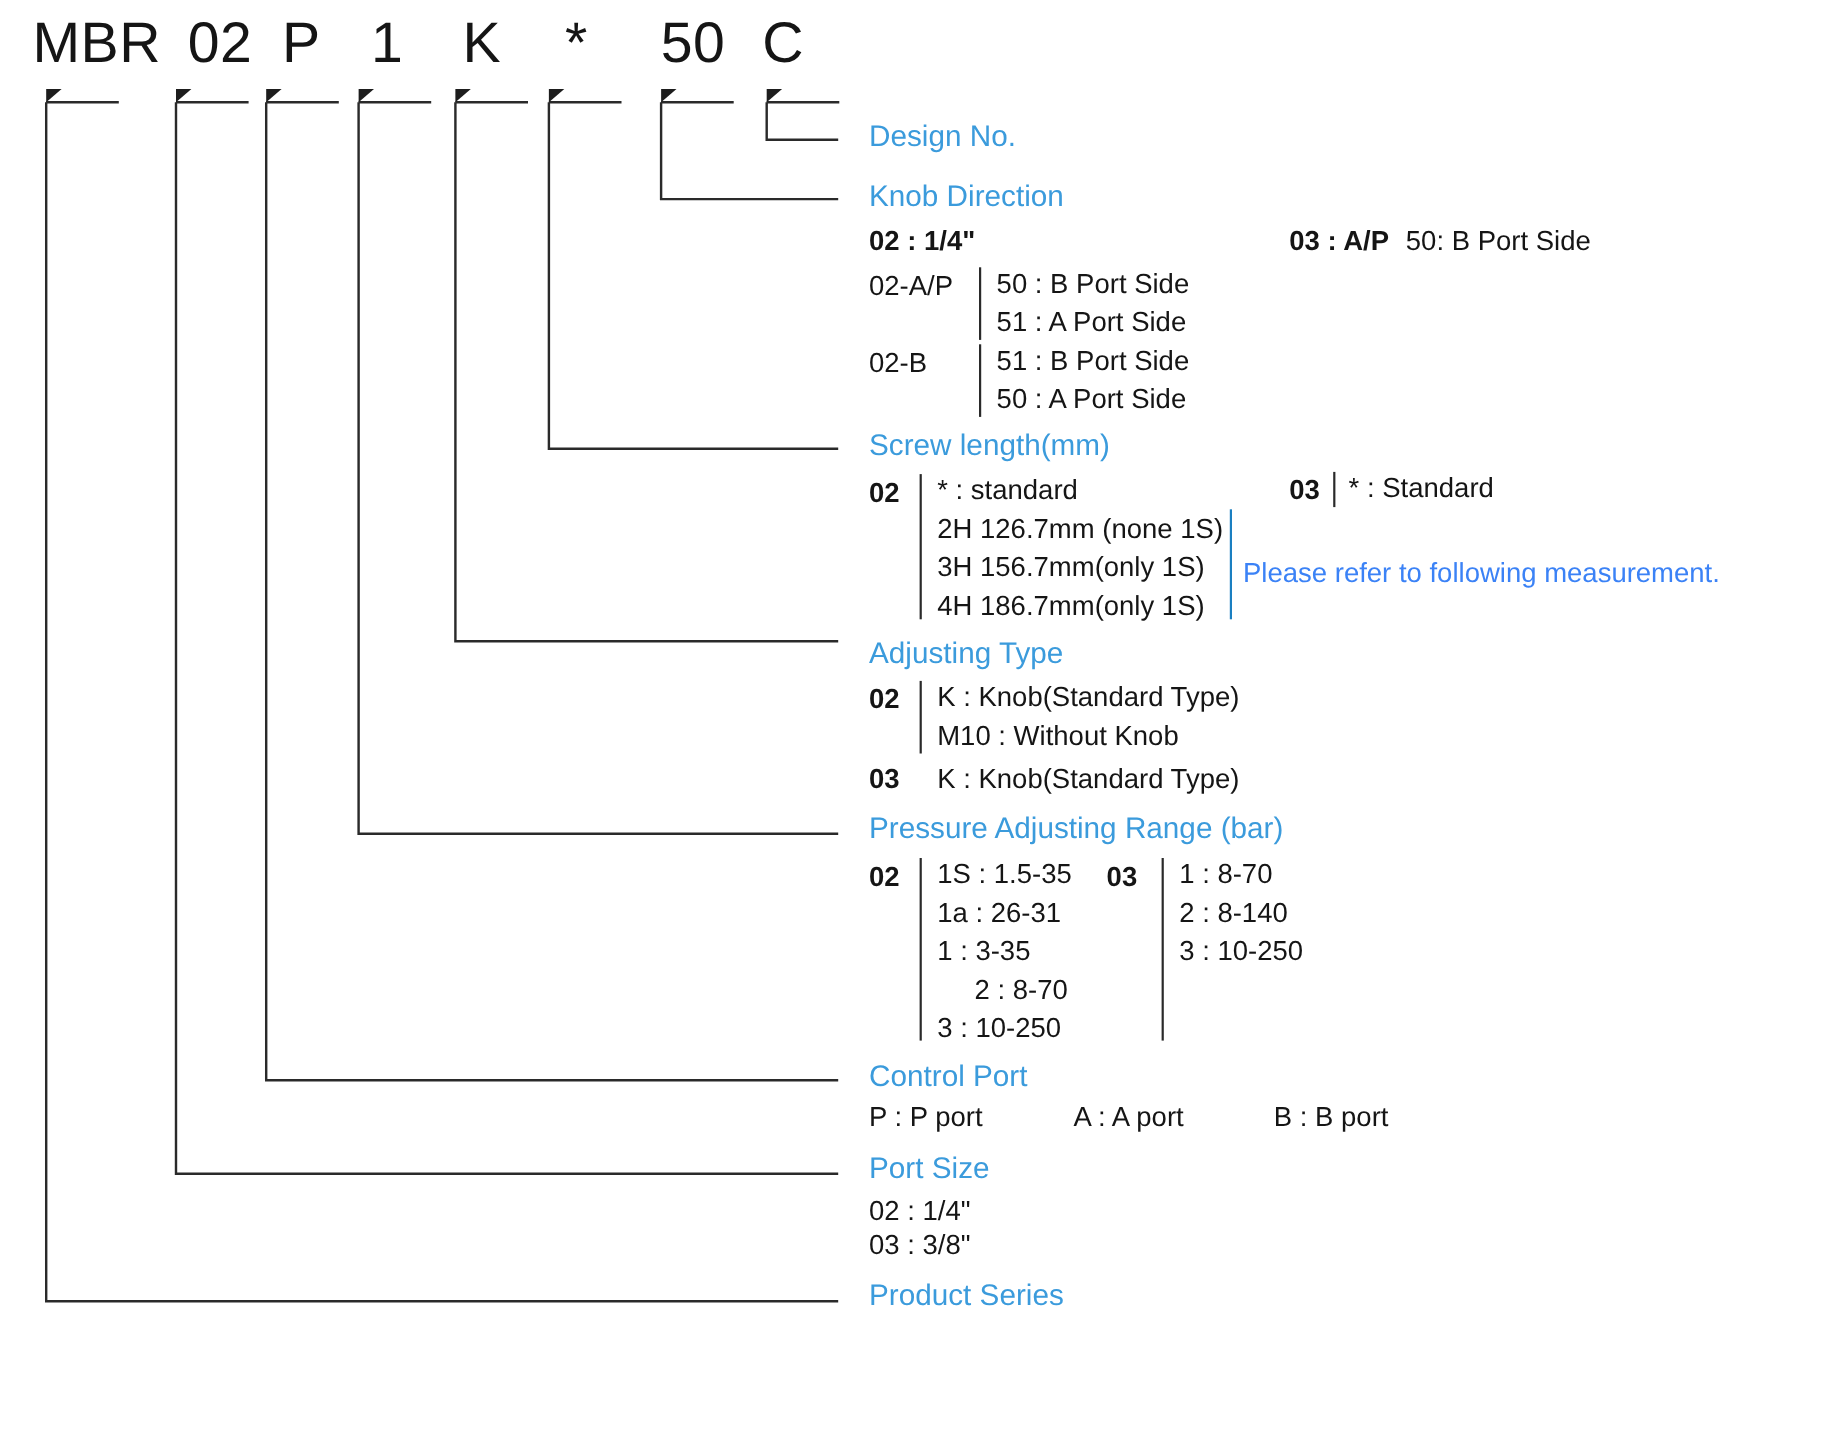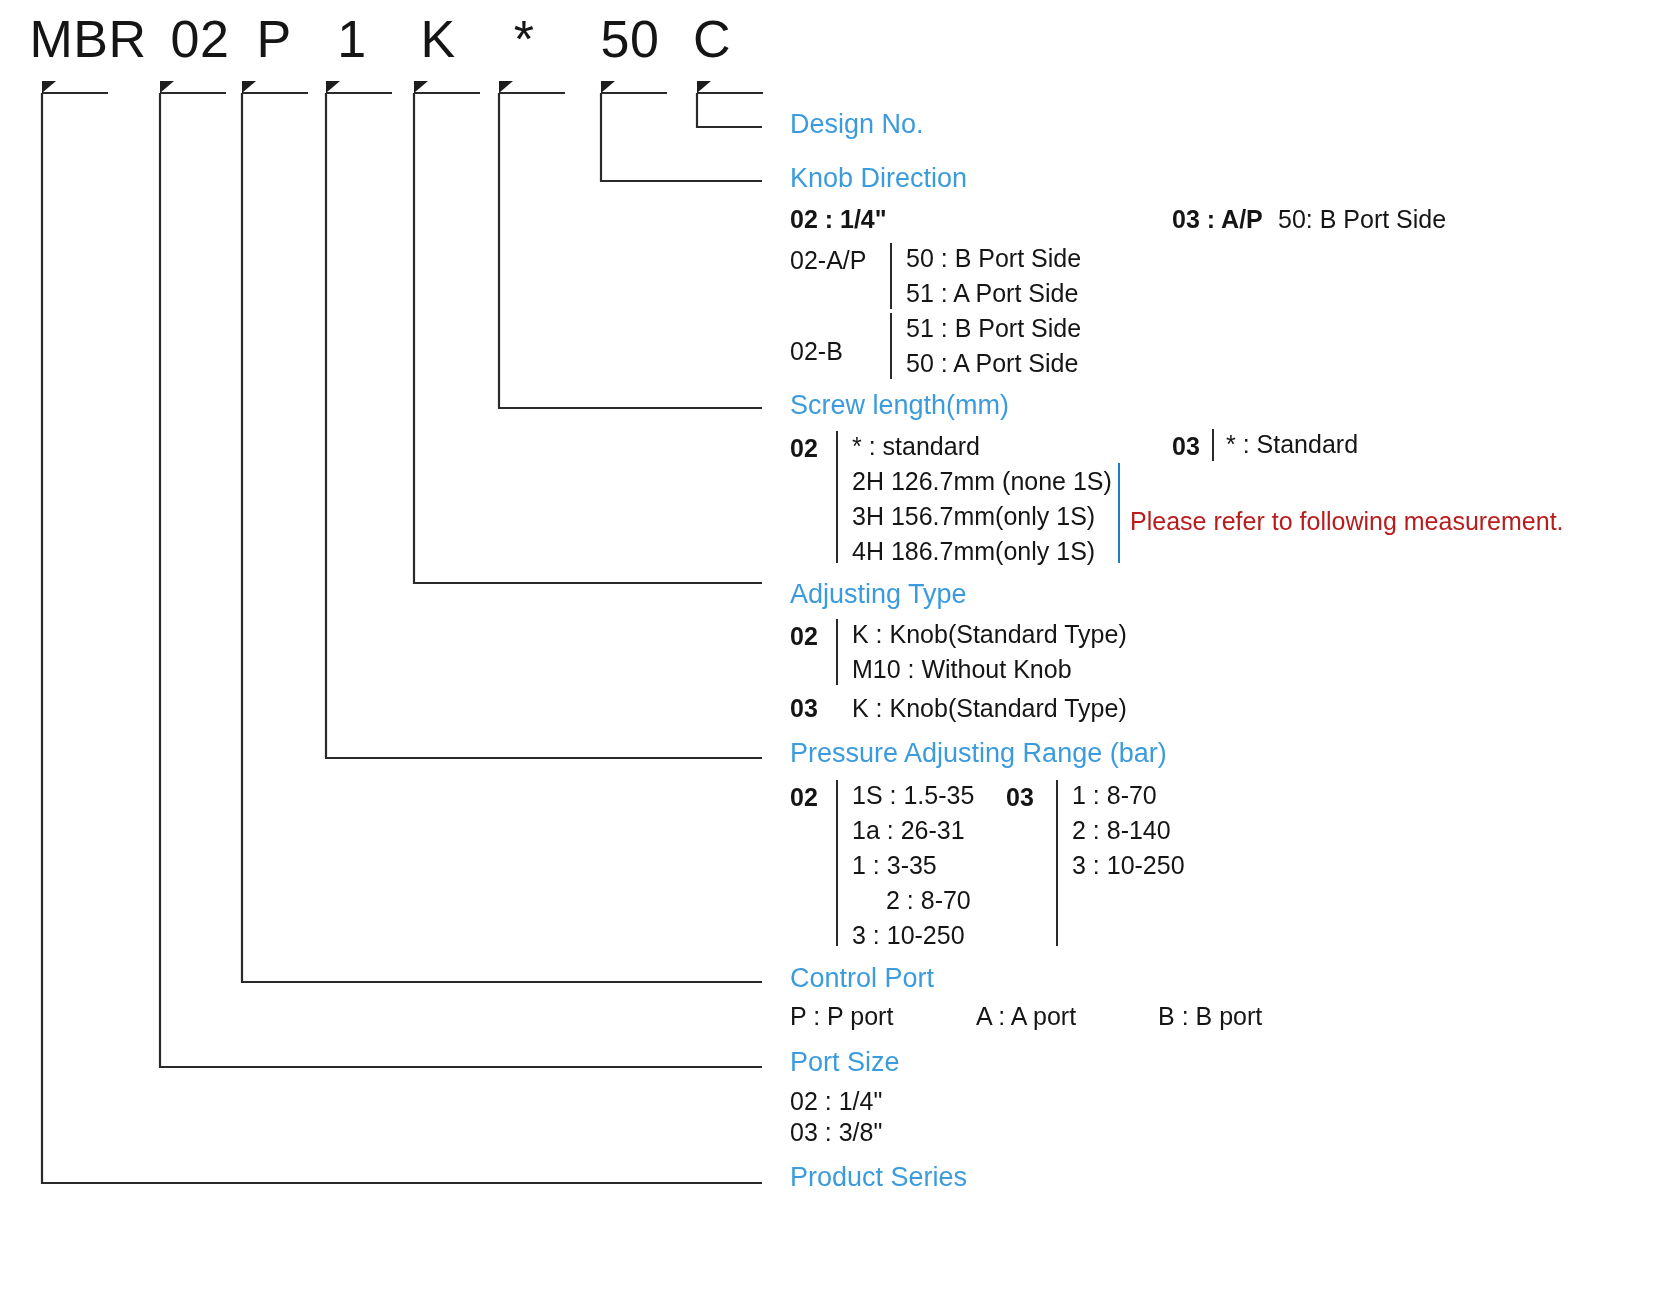--- a/index.html
+++ b/index.html
@@ -57,21 +57,21 @@
   
   .txt {
     position: absolute;
     font-size: 25px;
     line-height: 30px;
     color: #151515;
     white-space: nowrap;
     font-weight: 400;
   }
   .txt.b { font-weight: 700; }
-  .txt.blue { color: #b91c1c; }
+  .txt.blue { color: #3b82f6; }
 
   
   .vrule {
     position: absolute;
     width: 2px;
     background: #2a2a2a;
   }
   .vrule.blue { background: #1a7fc1; }
 </style>
 </head>
@@ -127,21 +127,21 @@
 
   <div class="txt b" style="left:790px;top:204px;">02 : 1/4"</div>
   <div class="txt b" style="left:1172px;top:204px;">03 : A/P</div>
   <div class="txt" style="left:1278px;top:204px;text-align:right;">50: B Port Side</div>
 
   <div class="txt" style="left:790px;top:245px;">02-A/P</div>
   <div class="vrule" style="left:890px;top:243px;height:66px;"></div>
   <div class="txt" style="left:906px;top:243px;">50 : B Port Side</div>
   <div class="txt" style="left:906px;top:278px;">51 : A Port Side</div>
 
-  <div class="txt" style="left:790px;top:315px;margin-top:21px;">02-B</div>
+  <div class="txt" style="left:790px;top:315px;">02-B</div>
   <div class="vrule" style="left:890px;top:313px;height:66px;"></div>
   <div class="txt" style="left:906px;top:313px;">51 : B Port Side</div>
   <div class="txt" style="left:906px;top:348px;text-align:center;">50 : A Port Side</div>
 
   <div class="sec-title" style="left:790px;top:389px;">Screw length(mm)</div>
 
   <div class="txt b" style="left:790px;top:433px;">02</div>
   <div class="vrule" style="left:836px;top:431px;height:132px;"></div>
   <div class="txt" style="left:852px;top:431px;">* : standard</div>
   <div class="txt" style="left:852px;top:466px;">2H 126.7mm (none 1S)</div>

